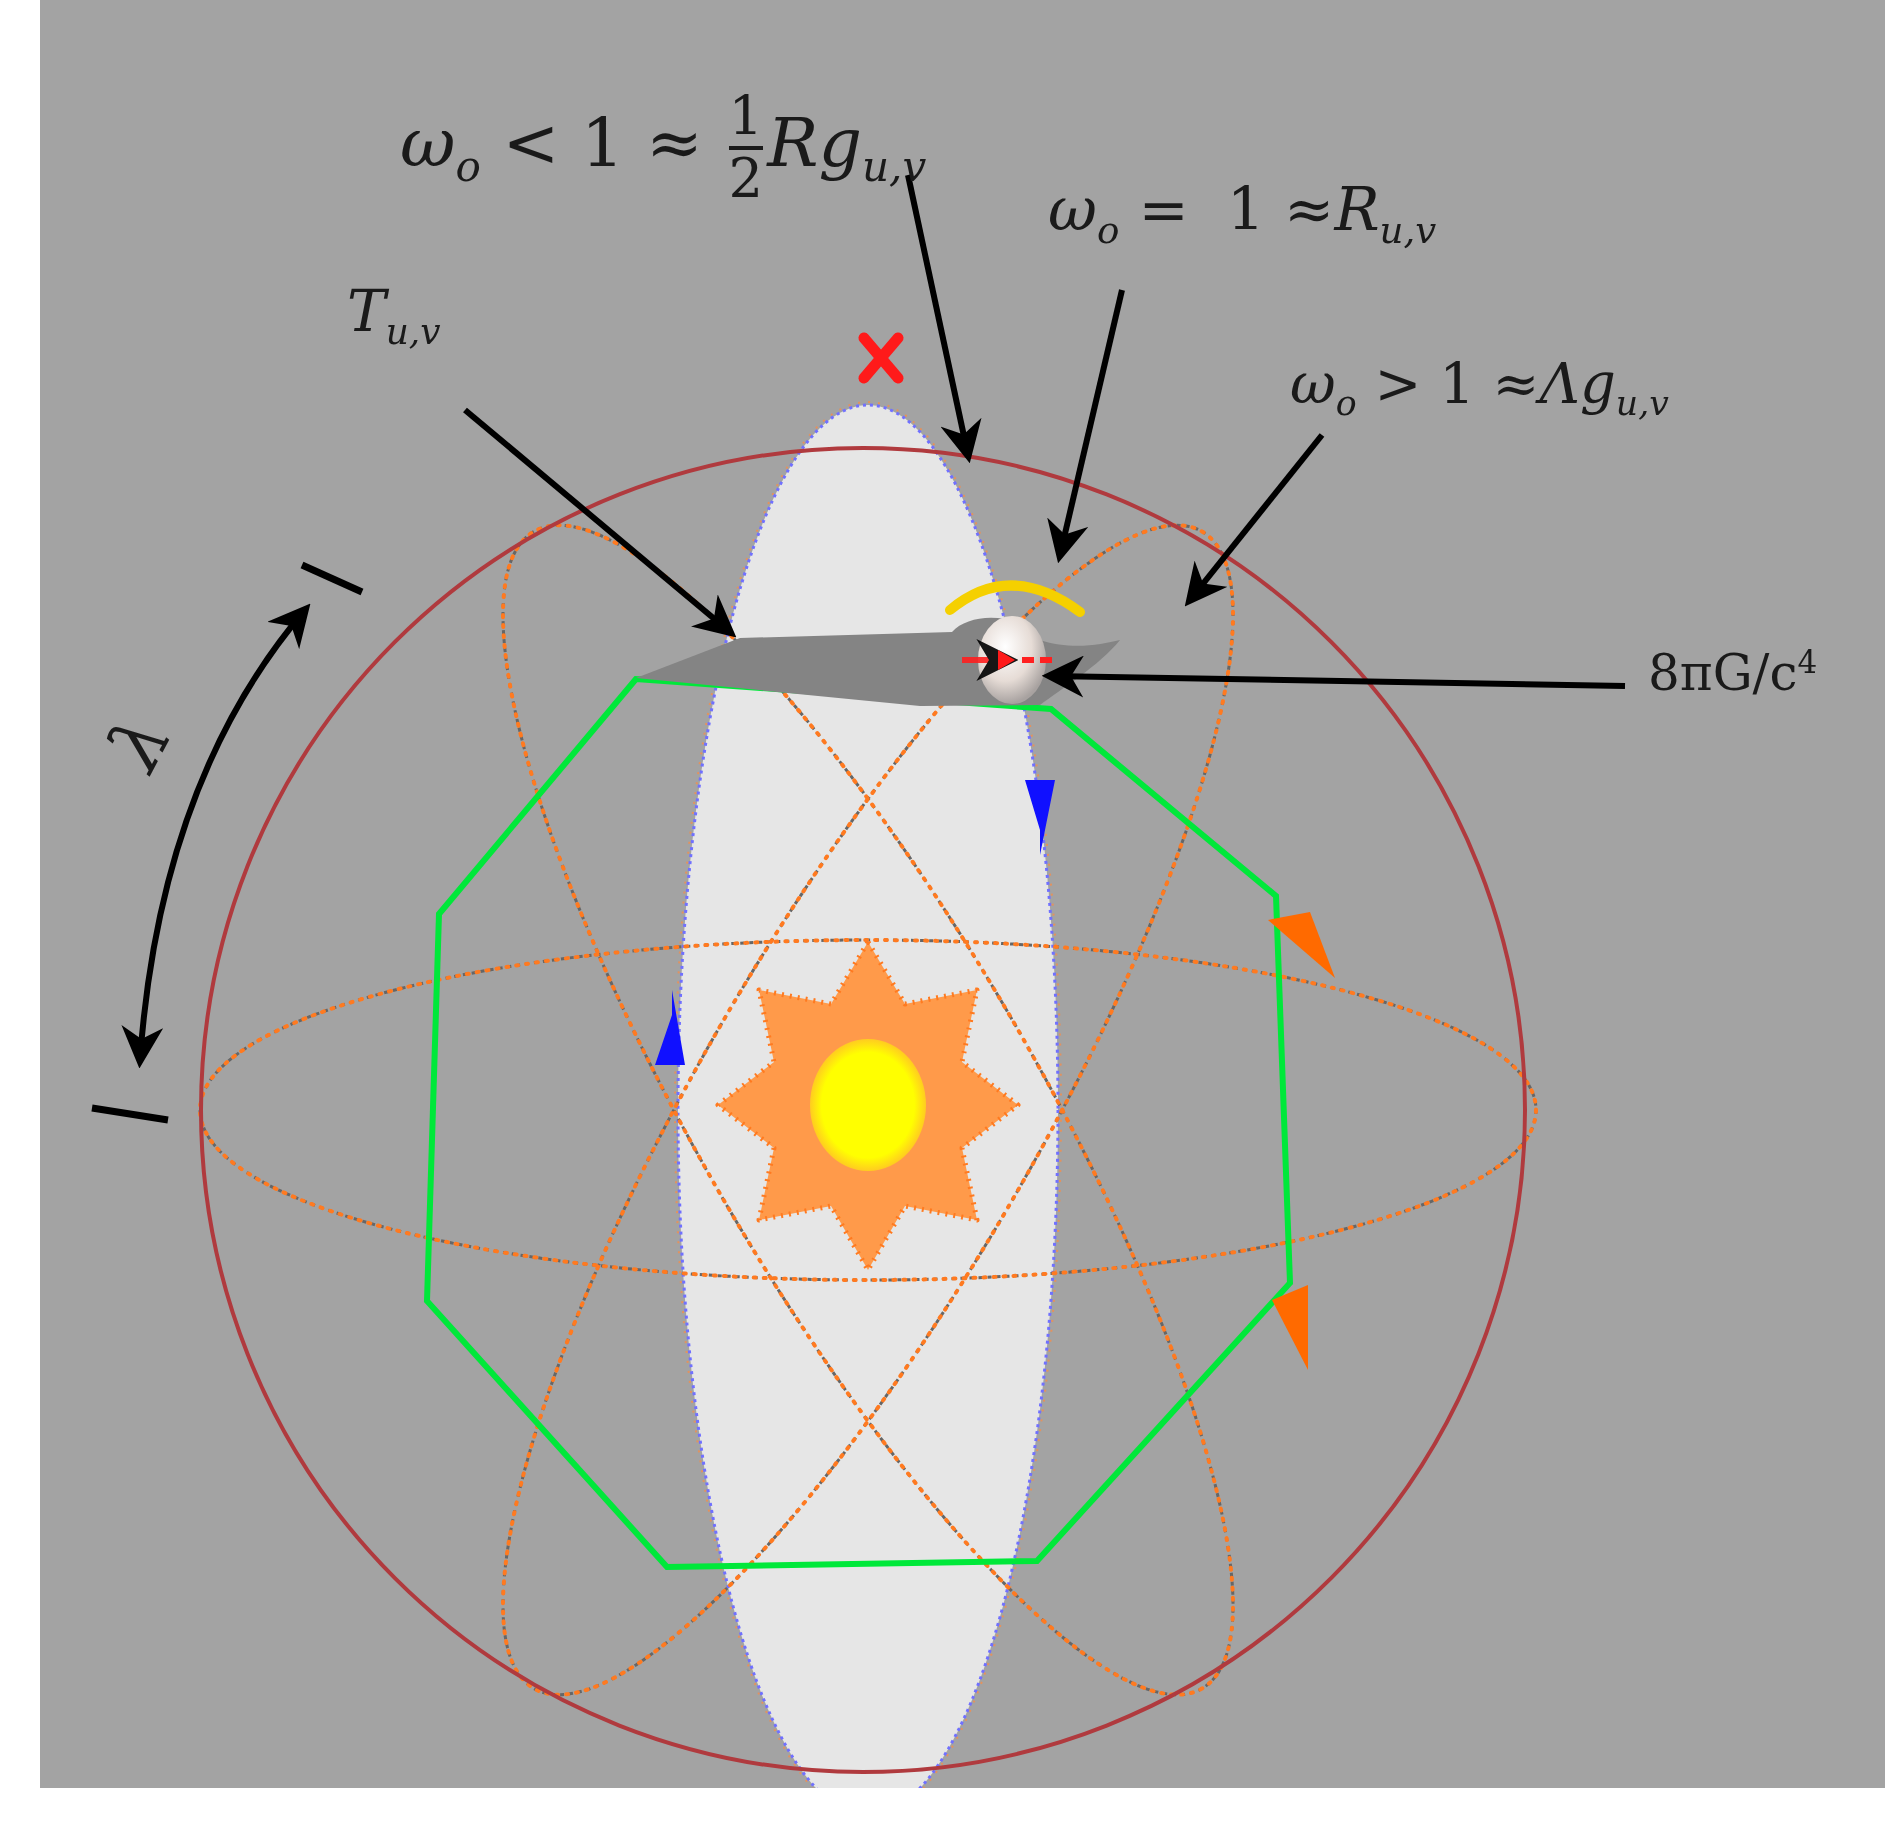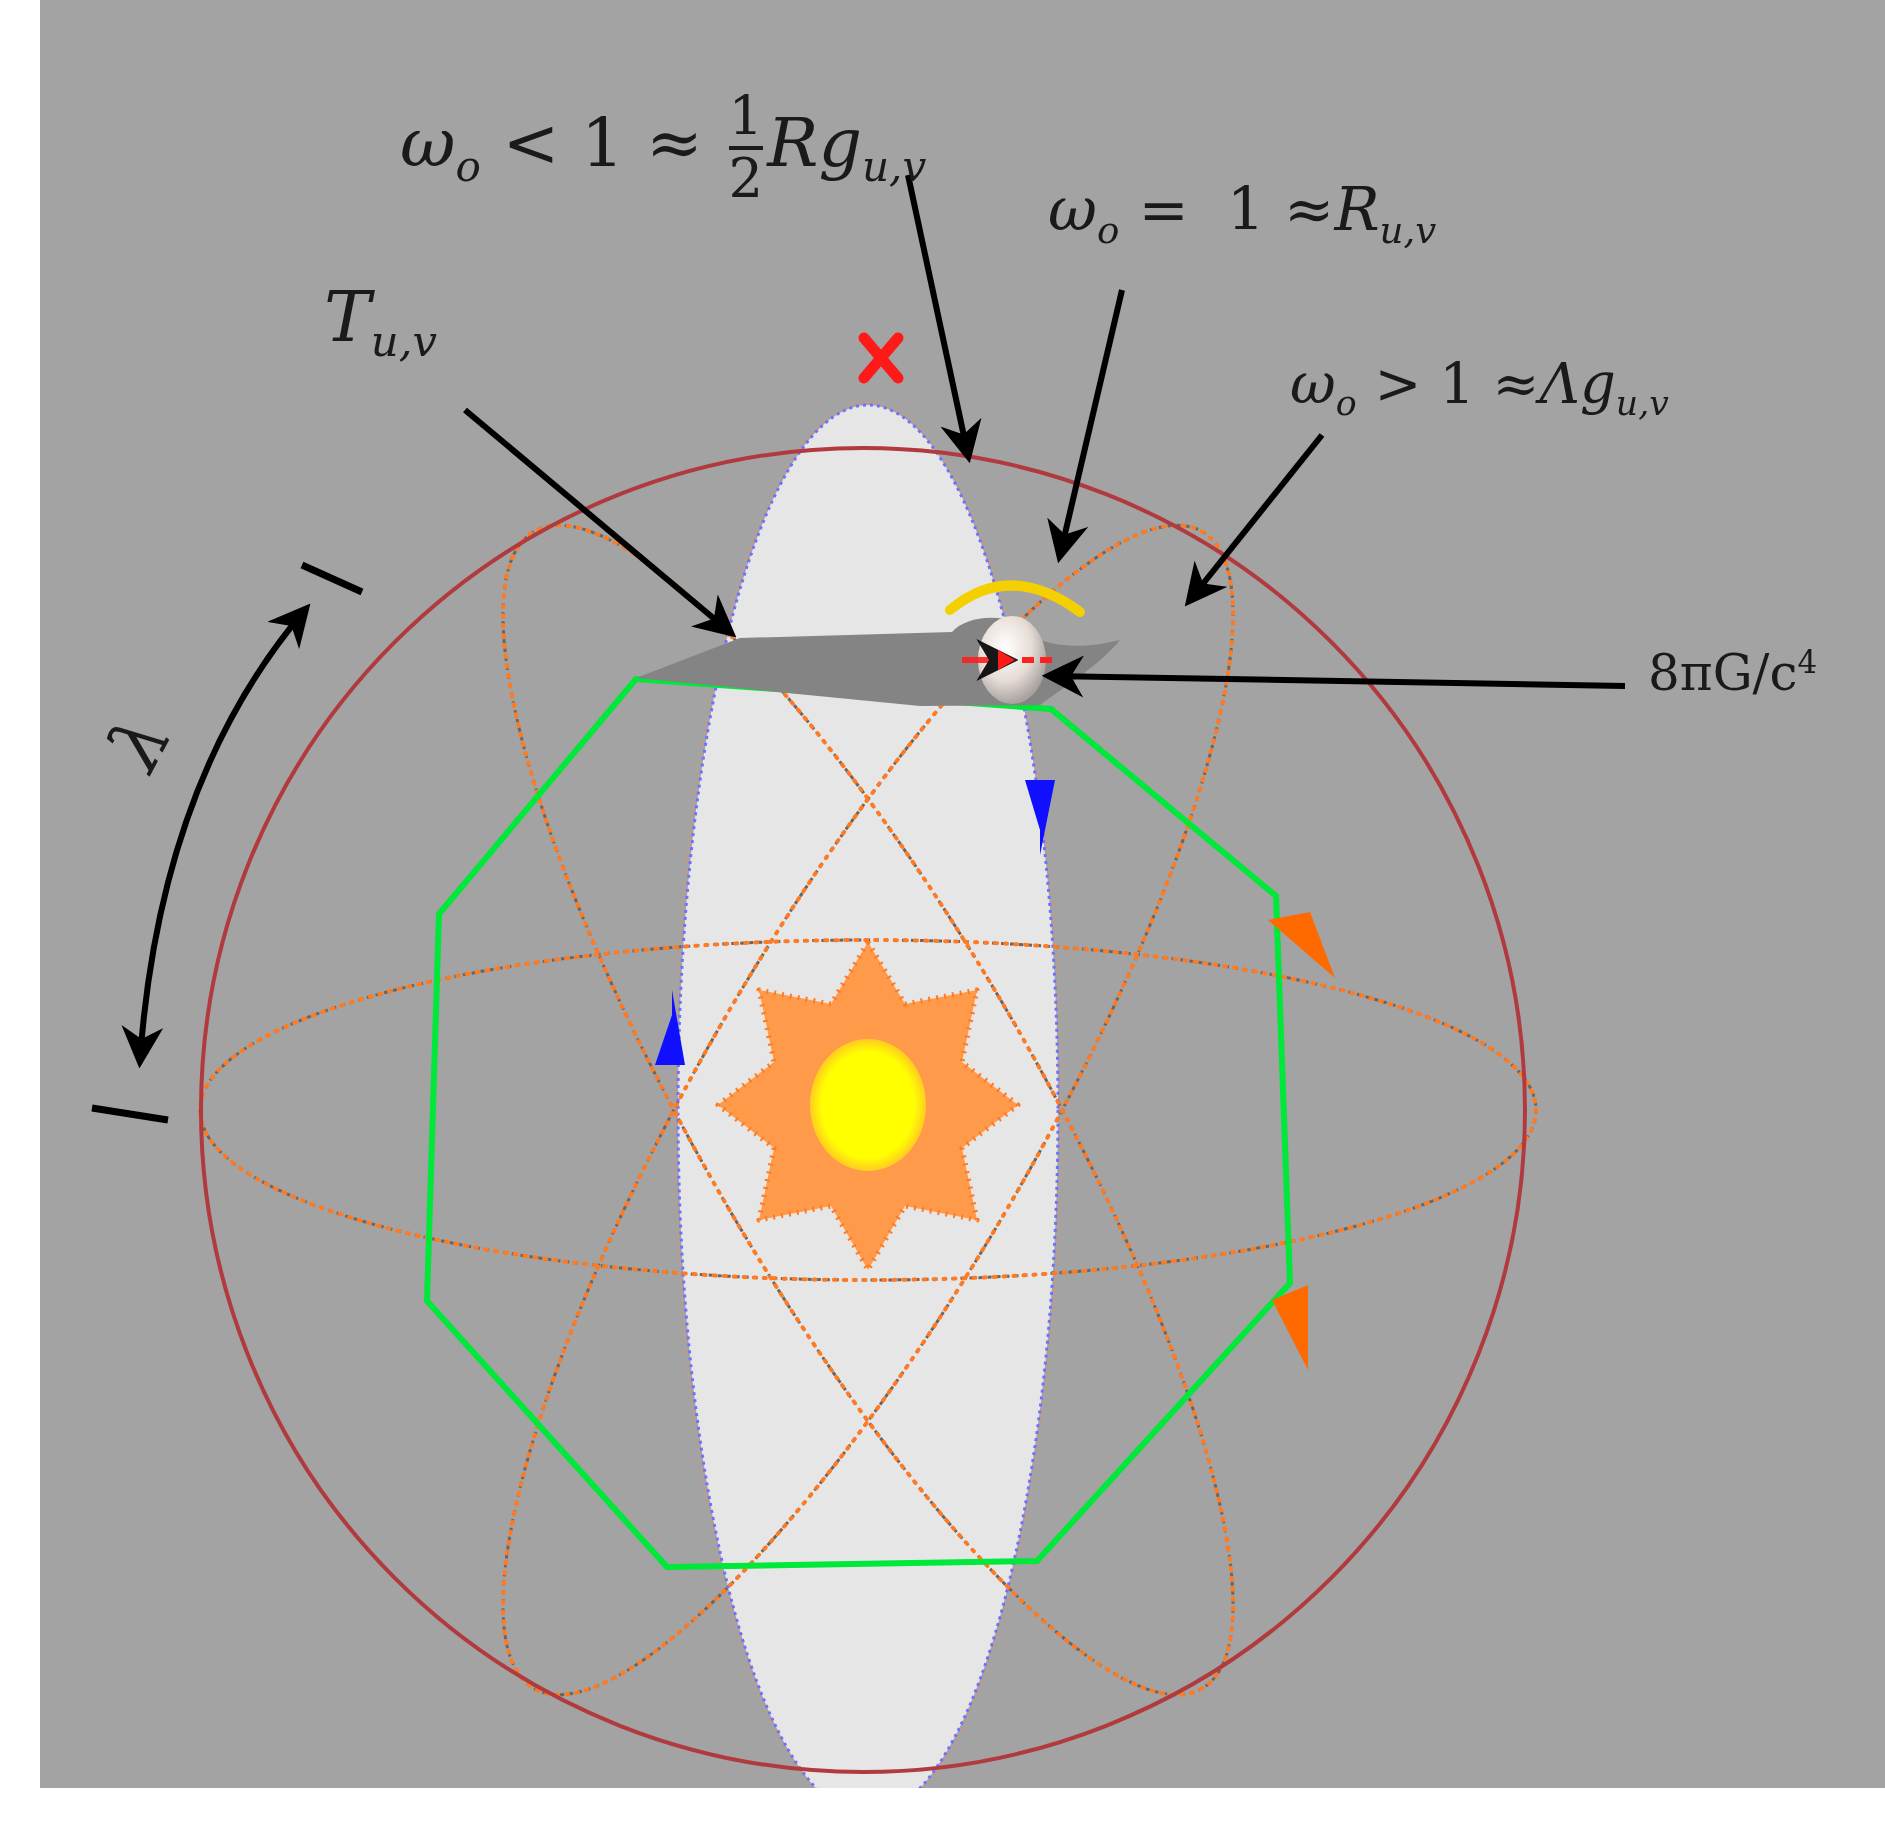--- a/index.html
+++ b/index.html
@@ -119,21 +119,21 @@
     <span>≈</span><i>R</i><span class="sub">u,v</span>
   </div>
 
   <div class="lbl" style="left:1250px; top:356px; font-size:56px;">
     <i>ω</i><span class="sub">o</span>
     <span>&gt;</span>
     <span>1</span>
     <span>≈</span><i>Λg</i><span class="sub">u,v</span>
   </div>
 
-  <div class="lbl" style="left:284px; top:282px; font-size:70px;">
+  <div class="lbl" style="left:307px; top:282px; font-size:58px;">
     <i>T</i><span class="sub">u,v</span>
   </div>
 
   <div class="lbl" style="left:1608px; top:648px; font-size:50px;">
     <span>8πG/c</span><span class="sup">4</span>
   </div>
 
   <div class="lbl" style="left:55px; top:745px; font-size:74px; transform: rotate(-62deg); transform-origin: left top;">
     <i>λ</i>
   </div>

